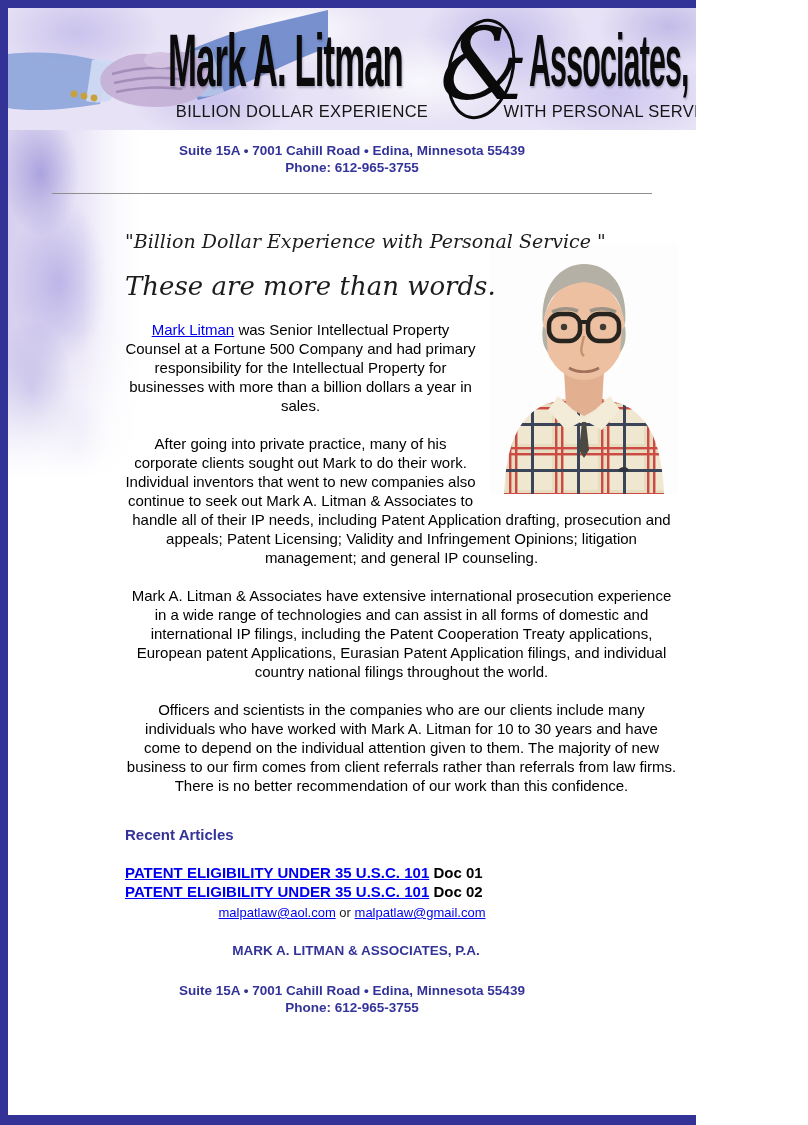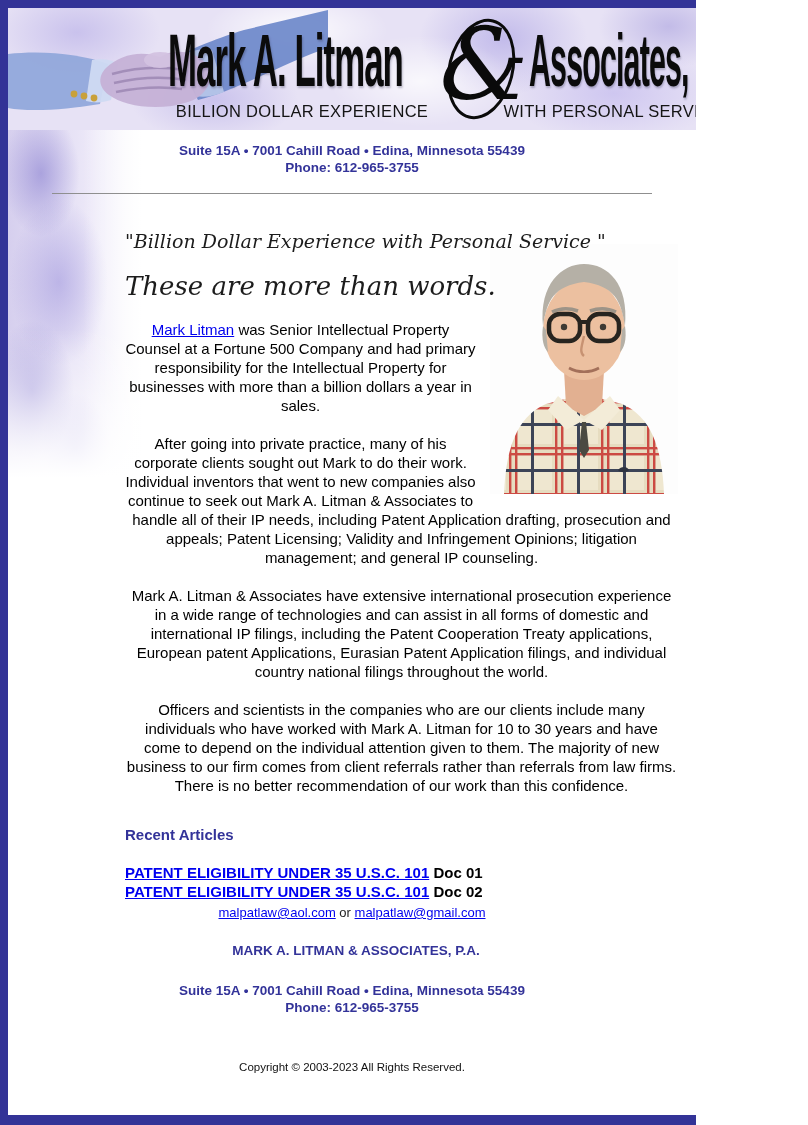--- a/index.html
+++ b/index.html
@@ -236,17 +236,16 @@
         <a>malpatlaw@gmail.com</a>
       </div>
 
       <div class="firm-name">MARK A. LITMAN &amp; ASSOCIATES, P.A.</div>
 
       <div class="footer-address">
         <div>Suite 15A • 7001 Cahill Road • Edina, Minnesota 55439</div>
         <div>Phone:  612-965-3755</div>
       </div>
 
-      <div class="copyright">Copyright © 2003-2023 All Rights Reserved.</div>
     </div>
 
   </div>
 </div>
 
 </body></html>

